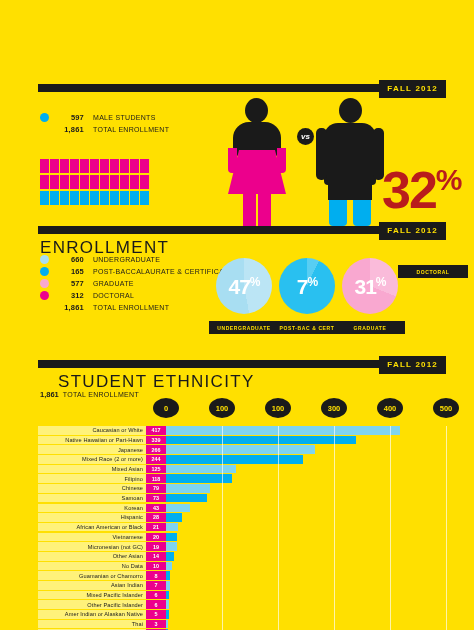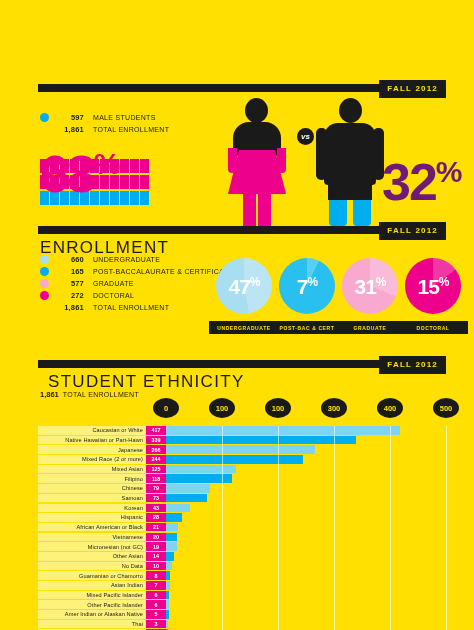--- a/index.html
+++ b/index.html
@@ -431,23 +431,20 @@
         </span>
         <span class="person" style="background: rgb(0, 174, 239);">
           <span class="head" style="background: rgb(0, 174, 239);"></span>
           <span class="body" style="background: rgb(0, 174, 239);"></span>
           <span class="legL" style="background: rgb(0, 174, 239);"></span>
           <span class="legR" style="background: rgb(0, 174, 239);"></span>
         </span>
       </div>
     </div>
 
-  <div class="pct-big" style="left:40px; top:148px; color:#EC008C;">
-    <span>68</span><span class="sym">%</span>
-  </div>
 
   <div class="fig woman" style="left:218px; top:98px;">
     <span class="f-head"></span>
     <span class="f-torso"></span>
     <span class="armL"></span>
     <span class="armR"></span>
     <span class="skirt"></span>
     <span class="legL"></span>
     <span class="legR"></span>
   </div>
@@ -457,21 +454,21 @@
   <div class="fig man" style="left:314px; top:98px;">
     <span class="f-head"></span>
     <span class="f-torso"></span>
     <span class="armL"></span>
     <span class="armR"></span>
     <span class="legL"></span>
     <span class="legR"></span>
     <span class="shorts"></span>
   </div>
 
-  <div class="pct-big" style="left:382px; top:156px; color:#701a75;">
+  <div class="pct-big" style="left:382px; top:164px; color:#b91c1c;">
     <span>32</span><span class="sym">%</span>
   </div>
 
   <div class="sec-bar" style="top:226px;"></div>
   <div class="fall-badge" style="top:222px;">FALL 2012</div>
   <div class="sec-title" style="left:40px; top:238px;">ENROLLMENT</div>
 
   <div class="legend" style="left:40px; top:254px;">
     <div class="legend-row">
       <span class="legend-dot" style="background:#A8DEF2;"></span>
@@ -483,21 +480,21 @@
       <span class="legend-num">165</span>
       <span class="legend-lab">POST-BACCALAURATE &amp; CERTIFICATE</span>
     </div>
     <div class="legend-row">
       <span class="legend-dot" style="background:#F9A8D0;"></span>
       <span class="legend-num">577</span>
       <span class="legend-lab">GRADUATE</span>
     </div>
     <div class="legend-row">
       <span class="legend-dot" style="background:#EC008C;"></span>
-      <span class="legend-num">272</span>
+      <span class="legend-num">312</span>
       <span class="legend-lab">DOCTORAL</span>
     </div>
     <div class="legend-row">
       <span class="legend-dot blank"></span>
       <span class="legend-num">1,861</span>
       <span class="legend-lab">TOTAL ENROLLMENT</span>
     </div>
   </div>
 
   <div class="pie-wrap" style="left:216px; top:258px;">
@@ -512,29 +509,26 @@
     </div>
     <div class="pie-lab">POST-BAC &amp; CERT</div>
   </div>
   <div class="pie-wrap" style="left:342px; top:258px;">
     <div class="pie" id="pie2" style="background: conic-gradient(rgba(255, 255, 255, 0.22) 0deg, rgba(255, 255, 255, 0.22) 111.6deg, rgb(249, 168, 208) 111.6deg, rgb(249, 168, 208) 360deg) rgb(249, 168, 208);">
       <span class="pv"><span>31</span><span class="sym">%</span></span>
     </div>
     <div class="pie-lab">GRADUATE</div>
   </div>
   <div class="pie-wrap" style="left:405px; top:258px;">
-    <div class="pie" id="pie3" style="background: conic-gradient(rgba(255, 255, 255, 0.22) 0deg, rgba(255, 255, 255, 0.22) 54deg, rgb(236, 0, 140) 54deg, rgb(236, 0, 140) 360deg) rgb(236, 0, 140);">
-      <span class="pv"><span>15</span><span class="sym">%</span></span>
-    </div>
     <div class="pie-lab">DOCTORAL</div>
   </div>
 
   <div class="sec-bar" style="top:360px;"></div>
   <div class="fall-badge" style="top:356px;">FALL 2012</div>
-  <div class="sec-title" style="left:48px; top:372px;text-align:center;">STUDENT ETHNICITY</div>
+  <div class="sec-title" style="left:58px; top:372px;text-align:center;">STUDENT ETHNICITY</div>
   <div style="position:absolute; left:40px; top:390px; display:flex; align-items:center; gap:4px;">
     <span style="font-size:7.5px; font-weight:bold; color:#1A1A1A;">1,861</span>
     <span style="font-size:7px; color:#1A1A1A; letter-spacing:0.3px;">TOTAL ENROLLMENT</span>
   </div>
 
   <div id="axis-nums">
       <div class="axis-num" style="left: 153px; top: 398px;">0</div>
       <div class="axis-num" style="left: 209px; top: 398px;">100</div>
       <div class="axis-num" style="left: 265px; top: 398px;">100</div>
       <div class="axis-num" style="left: 321px; top: 398px; text-align: center;">300</div>

